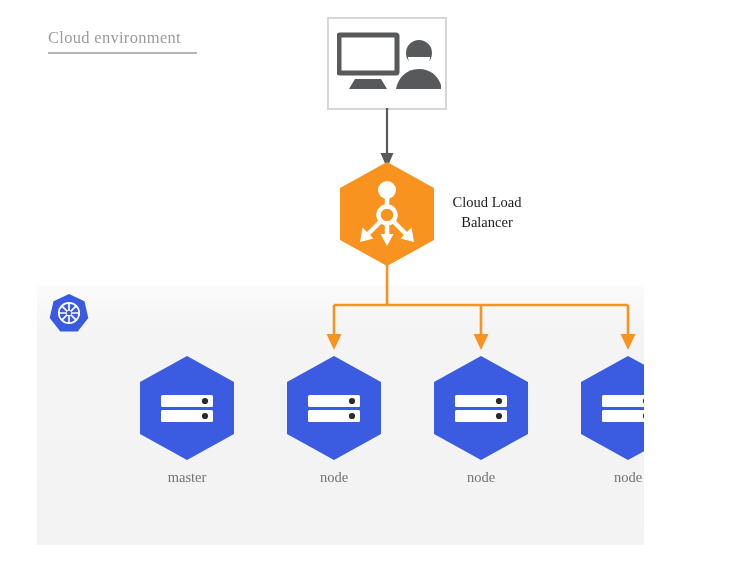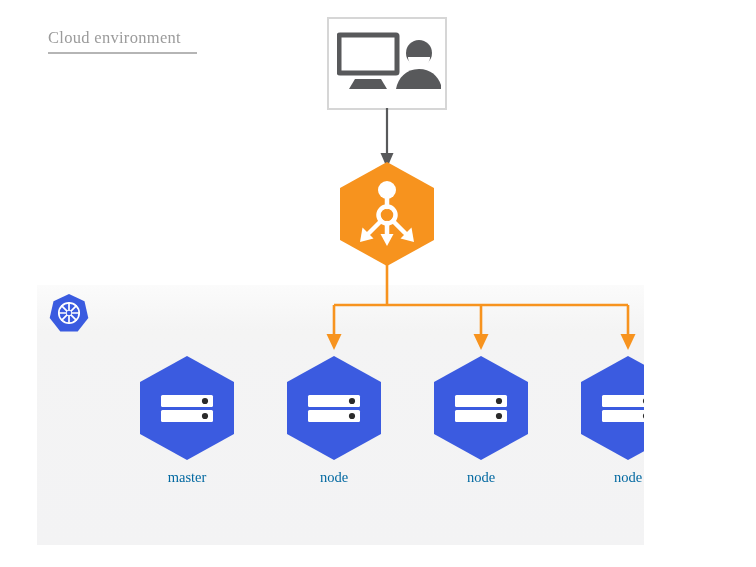--- a/index.html
+++ b/index.html
@@ -120,21 +120,21 @@
     height: 104px;
     top: 356px;
   }
   .node-label {
     position: absolute;
     top: 469px;
     width: 120px;
     text-align: center;
     font-family: "Liberation Serif", "DejaVu Serif", serif;
     font-size: 14.5px;
-    color: #0369a1;
+    color: #737373;
   }
   .n0 { left: 140px; }
   .n1 { left: 287px; }
   .n2 { left: 434px; }
   .n3 { left: 581px; }
   .l0 { left: 127px; }
   .l1 { left: 274px; }
   .l2 { left: 421px; }
   .l3 { left: 568px; }
 </style>
@@ -200,20 +200,24 @@
         <path d="M47 84 L40.5 72 L53.5 72 Z" stroke="none"></path>
 
         <line x1="41" y1="59" x2="29" y2="71" stroke-width="4.5" stroke-linecap="round"></line>
         <path d="M20 80 L22.5 65.5 L33.5 76.5 Z" stroke="none"></path>
 
         <line x1="53" y1="59" x2="65" y2="71" stroke-width="4.5" stroke-linecap="round"></line>
         <path d="M74 80 L60.5 76.5 L71.5 65.5 Z" stroke="none"></path>
       </g>
     </svg>
   </div>
+  <div class="lb-label">
+    <div>Cloud Load</div>
+    <div>Balancer</div>
+  </div>
 
   <div class="fanout">
     <svg width="330" height="100" viewBox="0 0 330 100" xmlns="http://www.w3.org/2000/svg">
       <g stroke="#F7931E" stroke-width="2.6" fill="none">
 
         <line x1="67" y1="0" x2="67" y2="47"></line>
 
         <line x1="14" y1="47" x2="308" y2="47"></line>
 
         <line x1="14" y1="47" x2="14" y2="78"></line>

